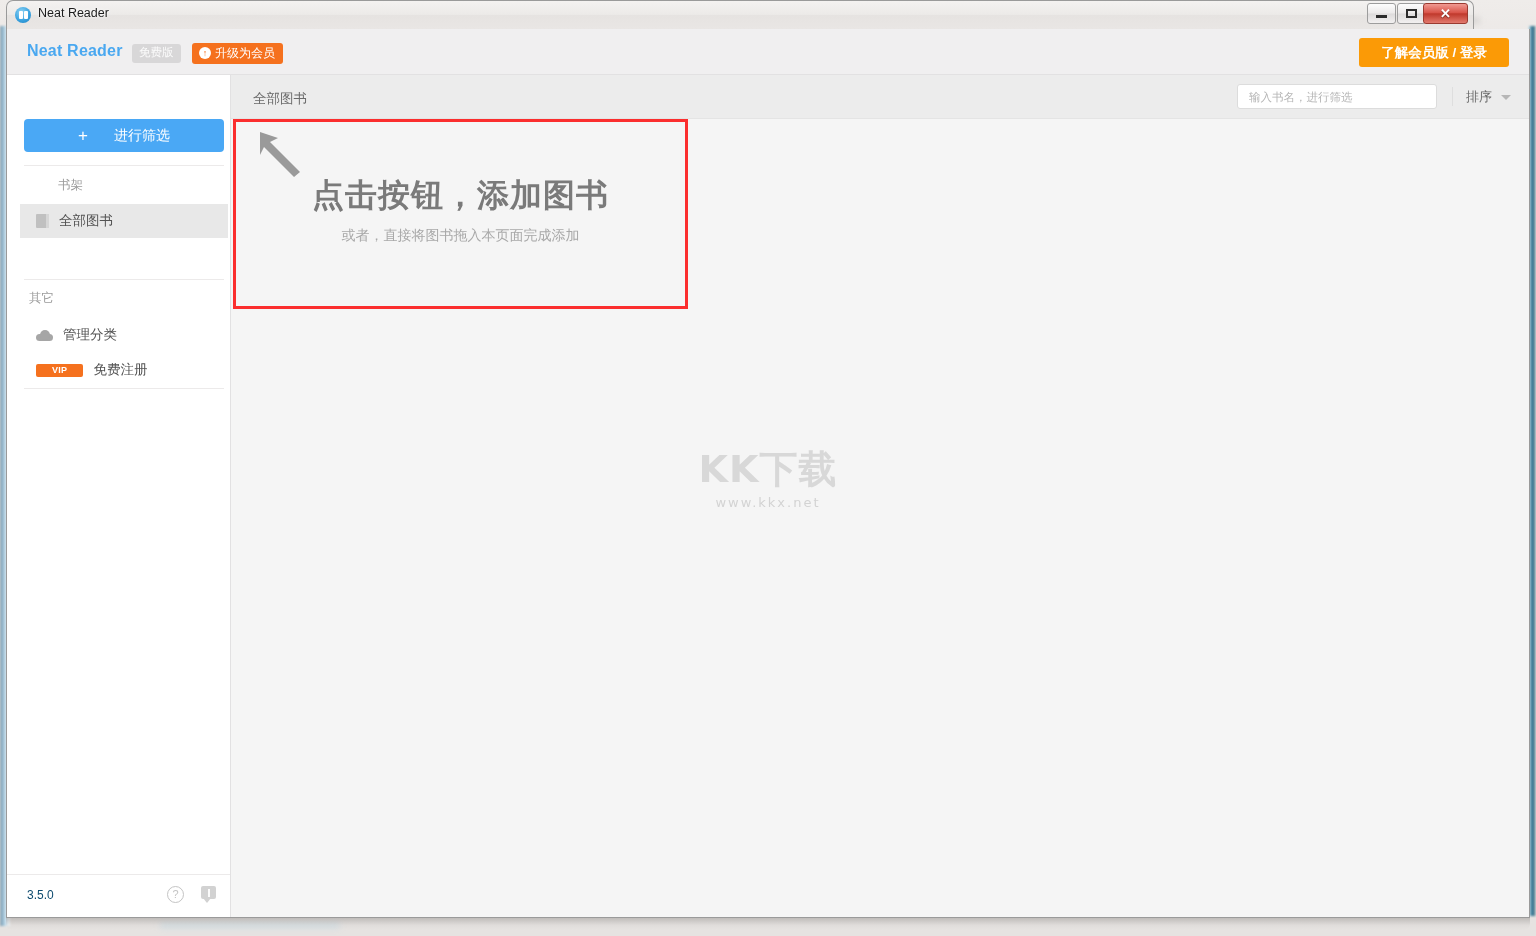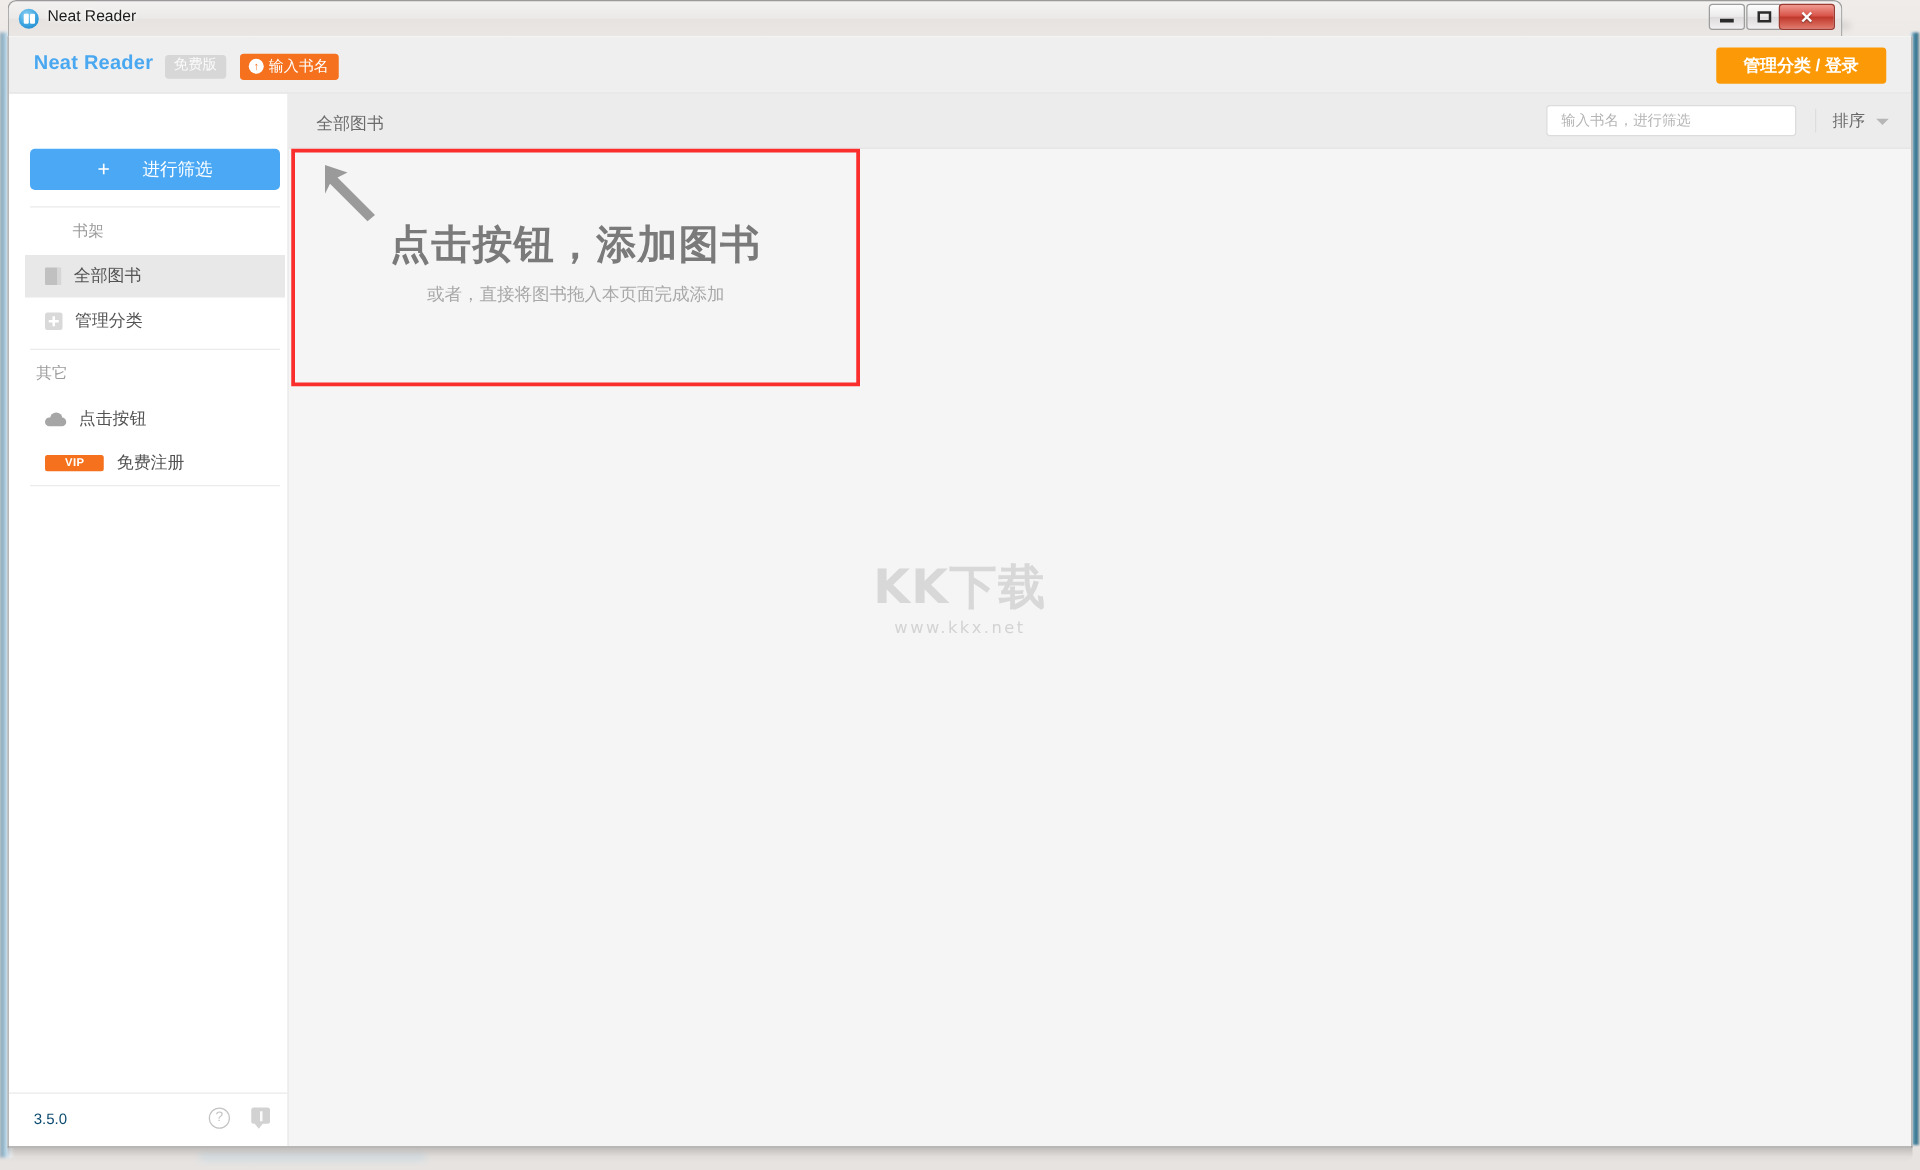--- a/index.html
+++ b/index.html
@@ -355,53 +355,49 @@
     </div>
   </div>
 
   <div id="window-body">
 
     <div id="app-header">
       <div id="brand">Neat Reader</div>
       <div id="badge-free">免费版</div>
       <div id="badge-upgrade">
         <span class="up-circle">↑</span>
-        <span>输入书名</span>
-      </div>
-      <div id="btn-register">管理分类 / 登录</div>
+        <span>升级为会员</span>
+      </div>
+      <div id="btn-register">了解会员版 / 登录</div>
     </div>
 
     <div id="sidebar">
 
       <div id="btn-add-book">
         <span class="plus">+</span>
         <span>进行筛选</span>
       </div>
 
       <div class="sb-divider" style="top:90px;"></div>
 
       <div class="sb-section" style="top:102px;margin-left:29px;">书架</div>
 
       <div class="sb-item active" style="top:129px;">
         <span class="icon-book"></span>
         <span>全部图书</span>
       </div>
 
-      <div class="sb-item" style="top:165px;">
-        <span class="icon-plus-sq"></span>
-        <span>管理分类</span>
-      </div>
 
       <div class="sb-divider" style="top:204px;"></div>
 
       <div class="sb-section" style="top:215px;">其它</div>
 
       <div class="sb-item" style="top:243px;">
         <span class="icon-cloud"></span>
-        <span>点击按钮</span>
+        <span>管理分类</span>
       </div>
 
       <div class="sb-item" style="top:278px;">
         <span class="icon-vip">VIP</span>
         <span>免费注册</span>
       </div>
 
       <div class="sb-divider" style="top:313px;"></div>
 
       <div id="sidebar-footer">

